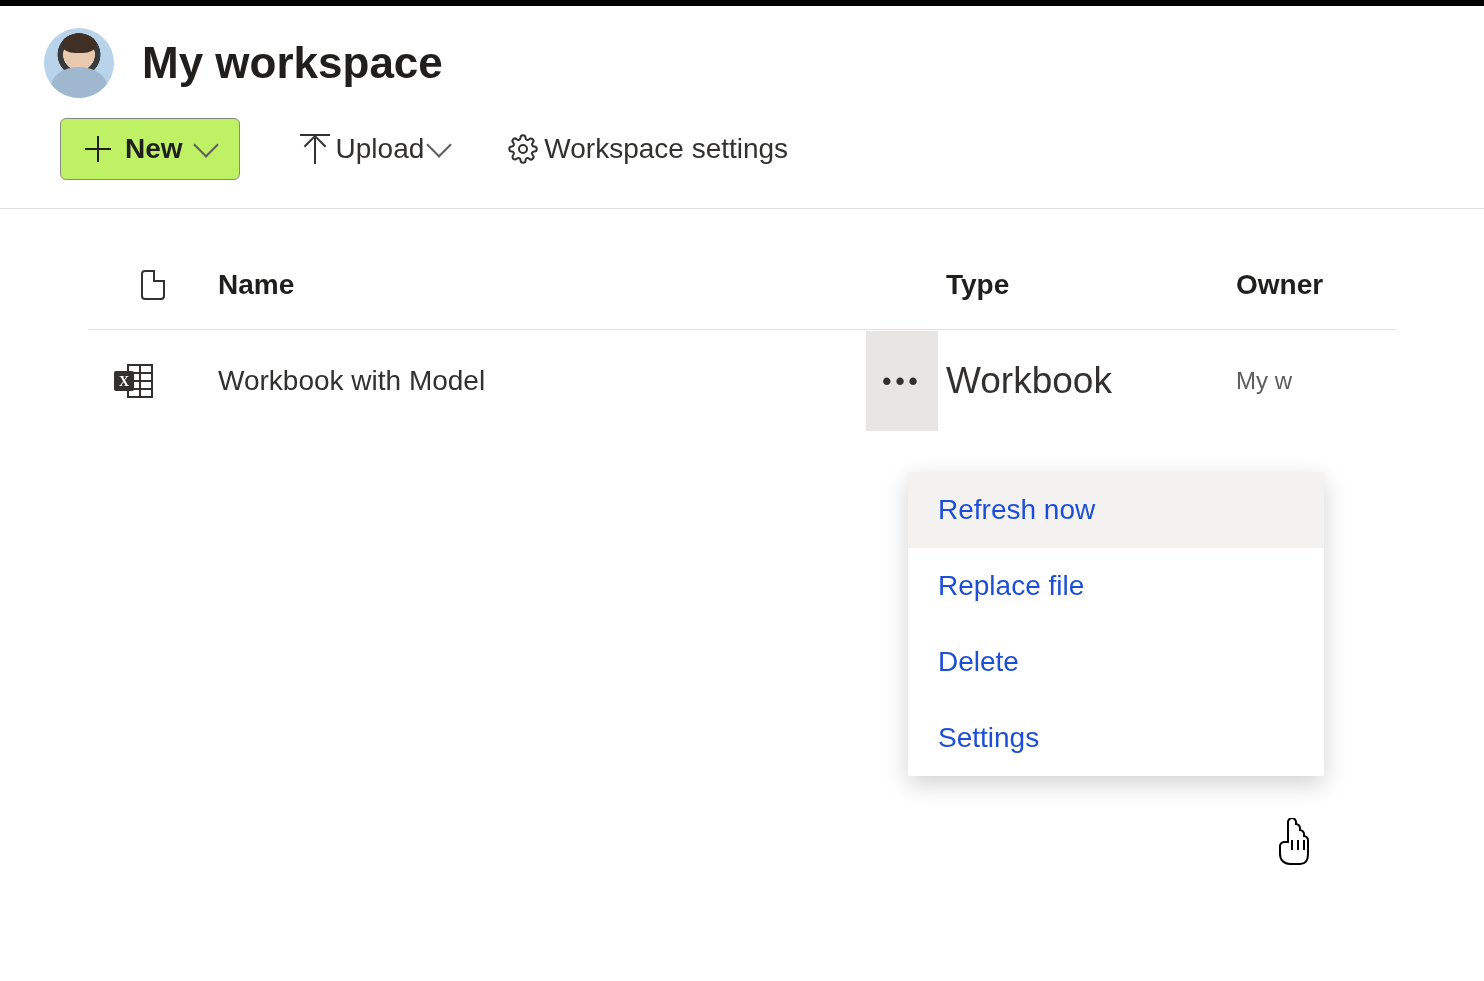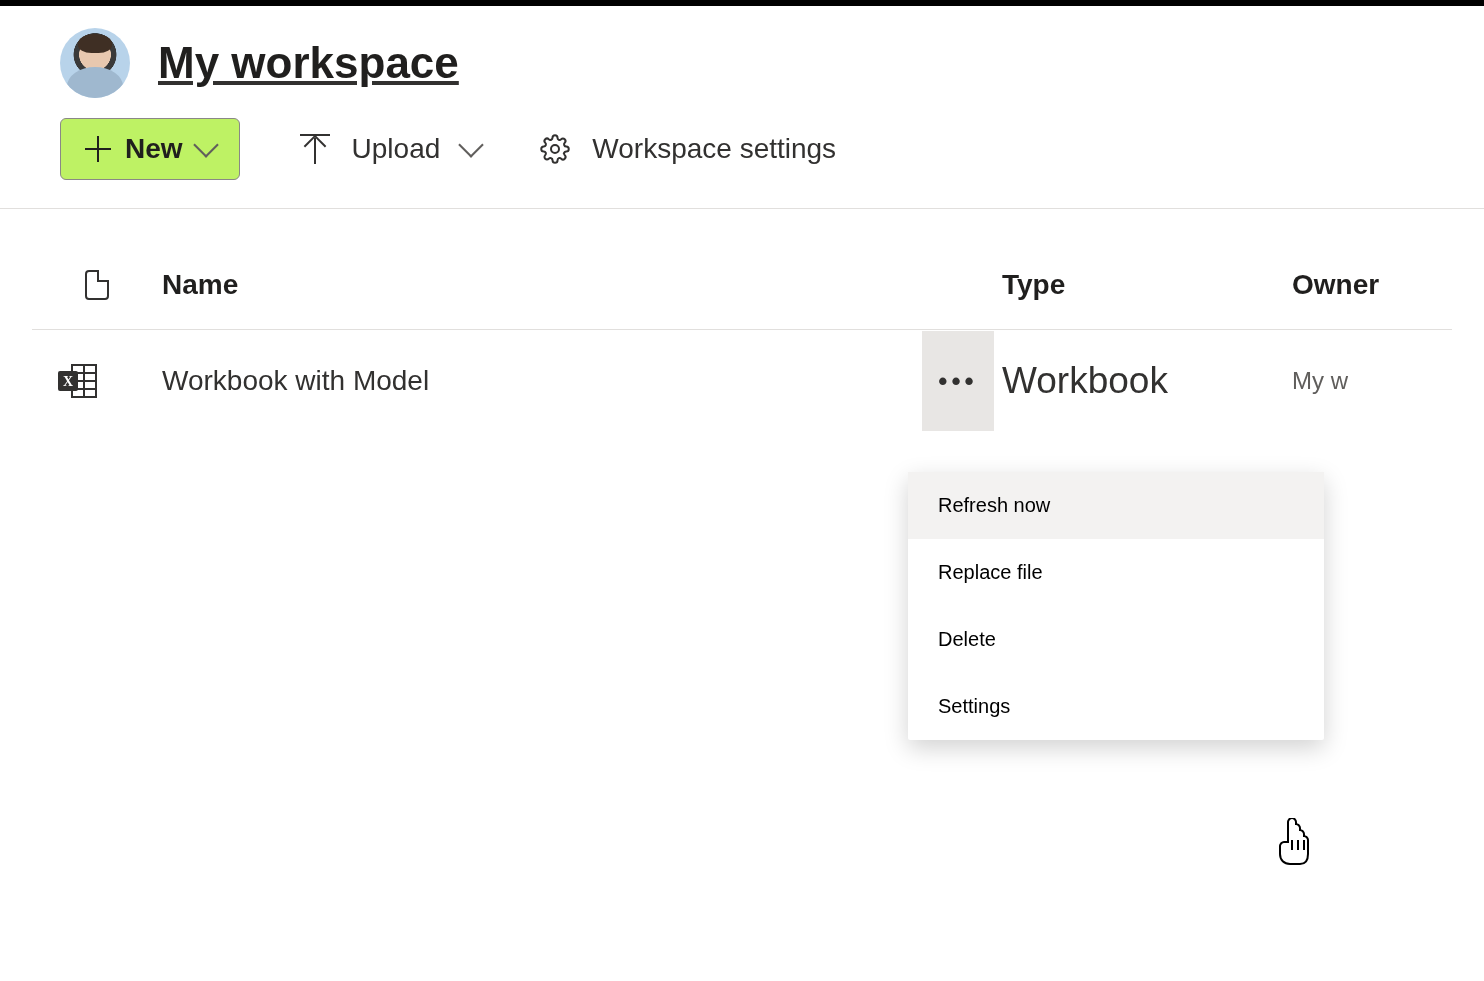--- a/index.html
+++ b/index.html
@@ -14,23 +14,22 @@
   }
   .topbar-black {
     position: absolute;
     top: 0; left: 0; right: 0;
     height: 6px;
     background: #000;
   }
   .header {
     display: flex;
     align-items: center;
-    padding: 28px 60px 20px 60px;
+    padding: 28px 60px 20px 44px;
     gap: 28px;
-    text-decoration: underline;
   }
   .avatar {
     width: 70px; height: 70px;
     border-radius: 50%;
     background: radial-gradient(circle at 50% 38%, #e9c9b0 0%, #e9c9b0 28%, #3a3a3a 29%, #3a3a3a 38%, #b8d3ea 39%, #b8d3ea 100%);
     position: relative;
     overflow: hidden;
     flex-shrink: 0;
   }
   .avatar::before {
@@ -95,21 +94,21 @@
   .chev-down {
     width: 18px; height: 18px;
     border-right: 2px solid #605e5c;
     border-bottom: 2px solid #605e5c;
     transform: rotate(45deg);
     margin-top: -8px;
   }
   .toolbar-item {
     display: inline-flex;
     align-items: center;
-    gap: 22px;
+    gap: 6px;
     font-size: 28px;
     color: #323130;
     cursor: pointer;
   }
   .icon-upload {
     width: 30px; height: 30px;
     position: relative;
   }
   .icon-upload::before {
     content: "";
@@ -131,21 +130,21 @@
     border-top: 2px solid #323130;
     transform: rotate(45deg);
   }
   .icon-gear {
     width: 30px; height: 30px;
   }
   .divider {
     border-bottom: 1px solid #e1dfdd;
   }
   .table-wrap {
-    padding: 0 32px;
+    padding: 0 88px;
     margin-top: 60px;
   }
   .grid {
     display: grid;
     grid-template-columns: 130px 1fr 80px 290px 160px;
     align-items: center;
   }
   .thead {
     border-bottom: 1px solid #e1dfdd;
     padding-bottom: 28px;
@@ -216,22 +215,22 @@
     top: 472px;
     left: 908px;
     width: 416px;
     background: #fff;
     box-shadow: 0 8px 24px rgba(0,0,0,0.18);
     border-radius: 2px;
     z-index: 10;
   }
   .menu-item {
     padding: 22px 30px;
-    font-size: 20px;
-    color: #000000;
+    font-size: 28px;
+    color: #1d4ed8;
     cursor: pointer;
   }
   .menu-item.hovered, .menu-item.highlight-bg {
     background: #f3f2f1;
   }
   .menu-item.boxed {
     outline: 4px solid #e81123;
     outline-offset: -2px;
     background: #f3f2f1;
   }

